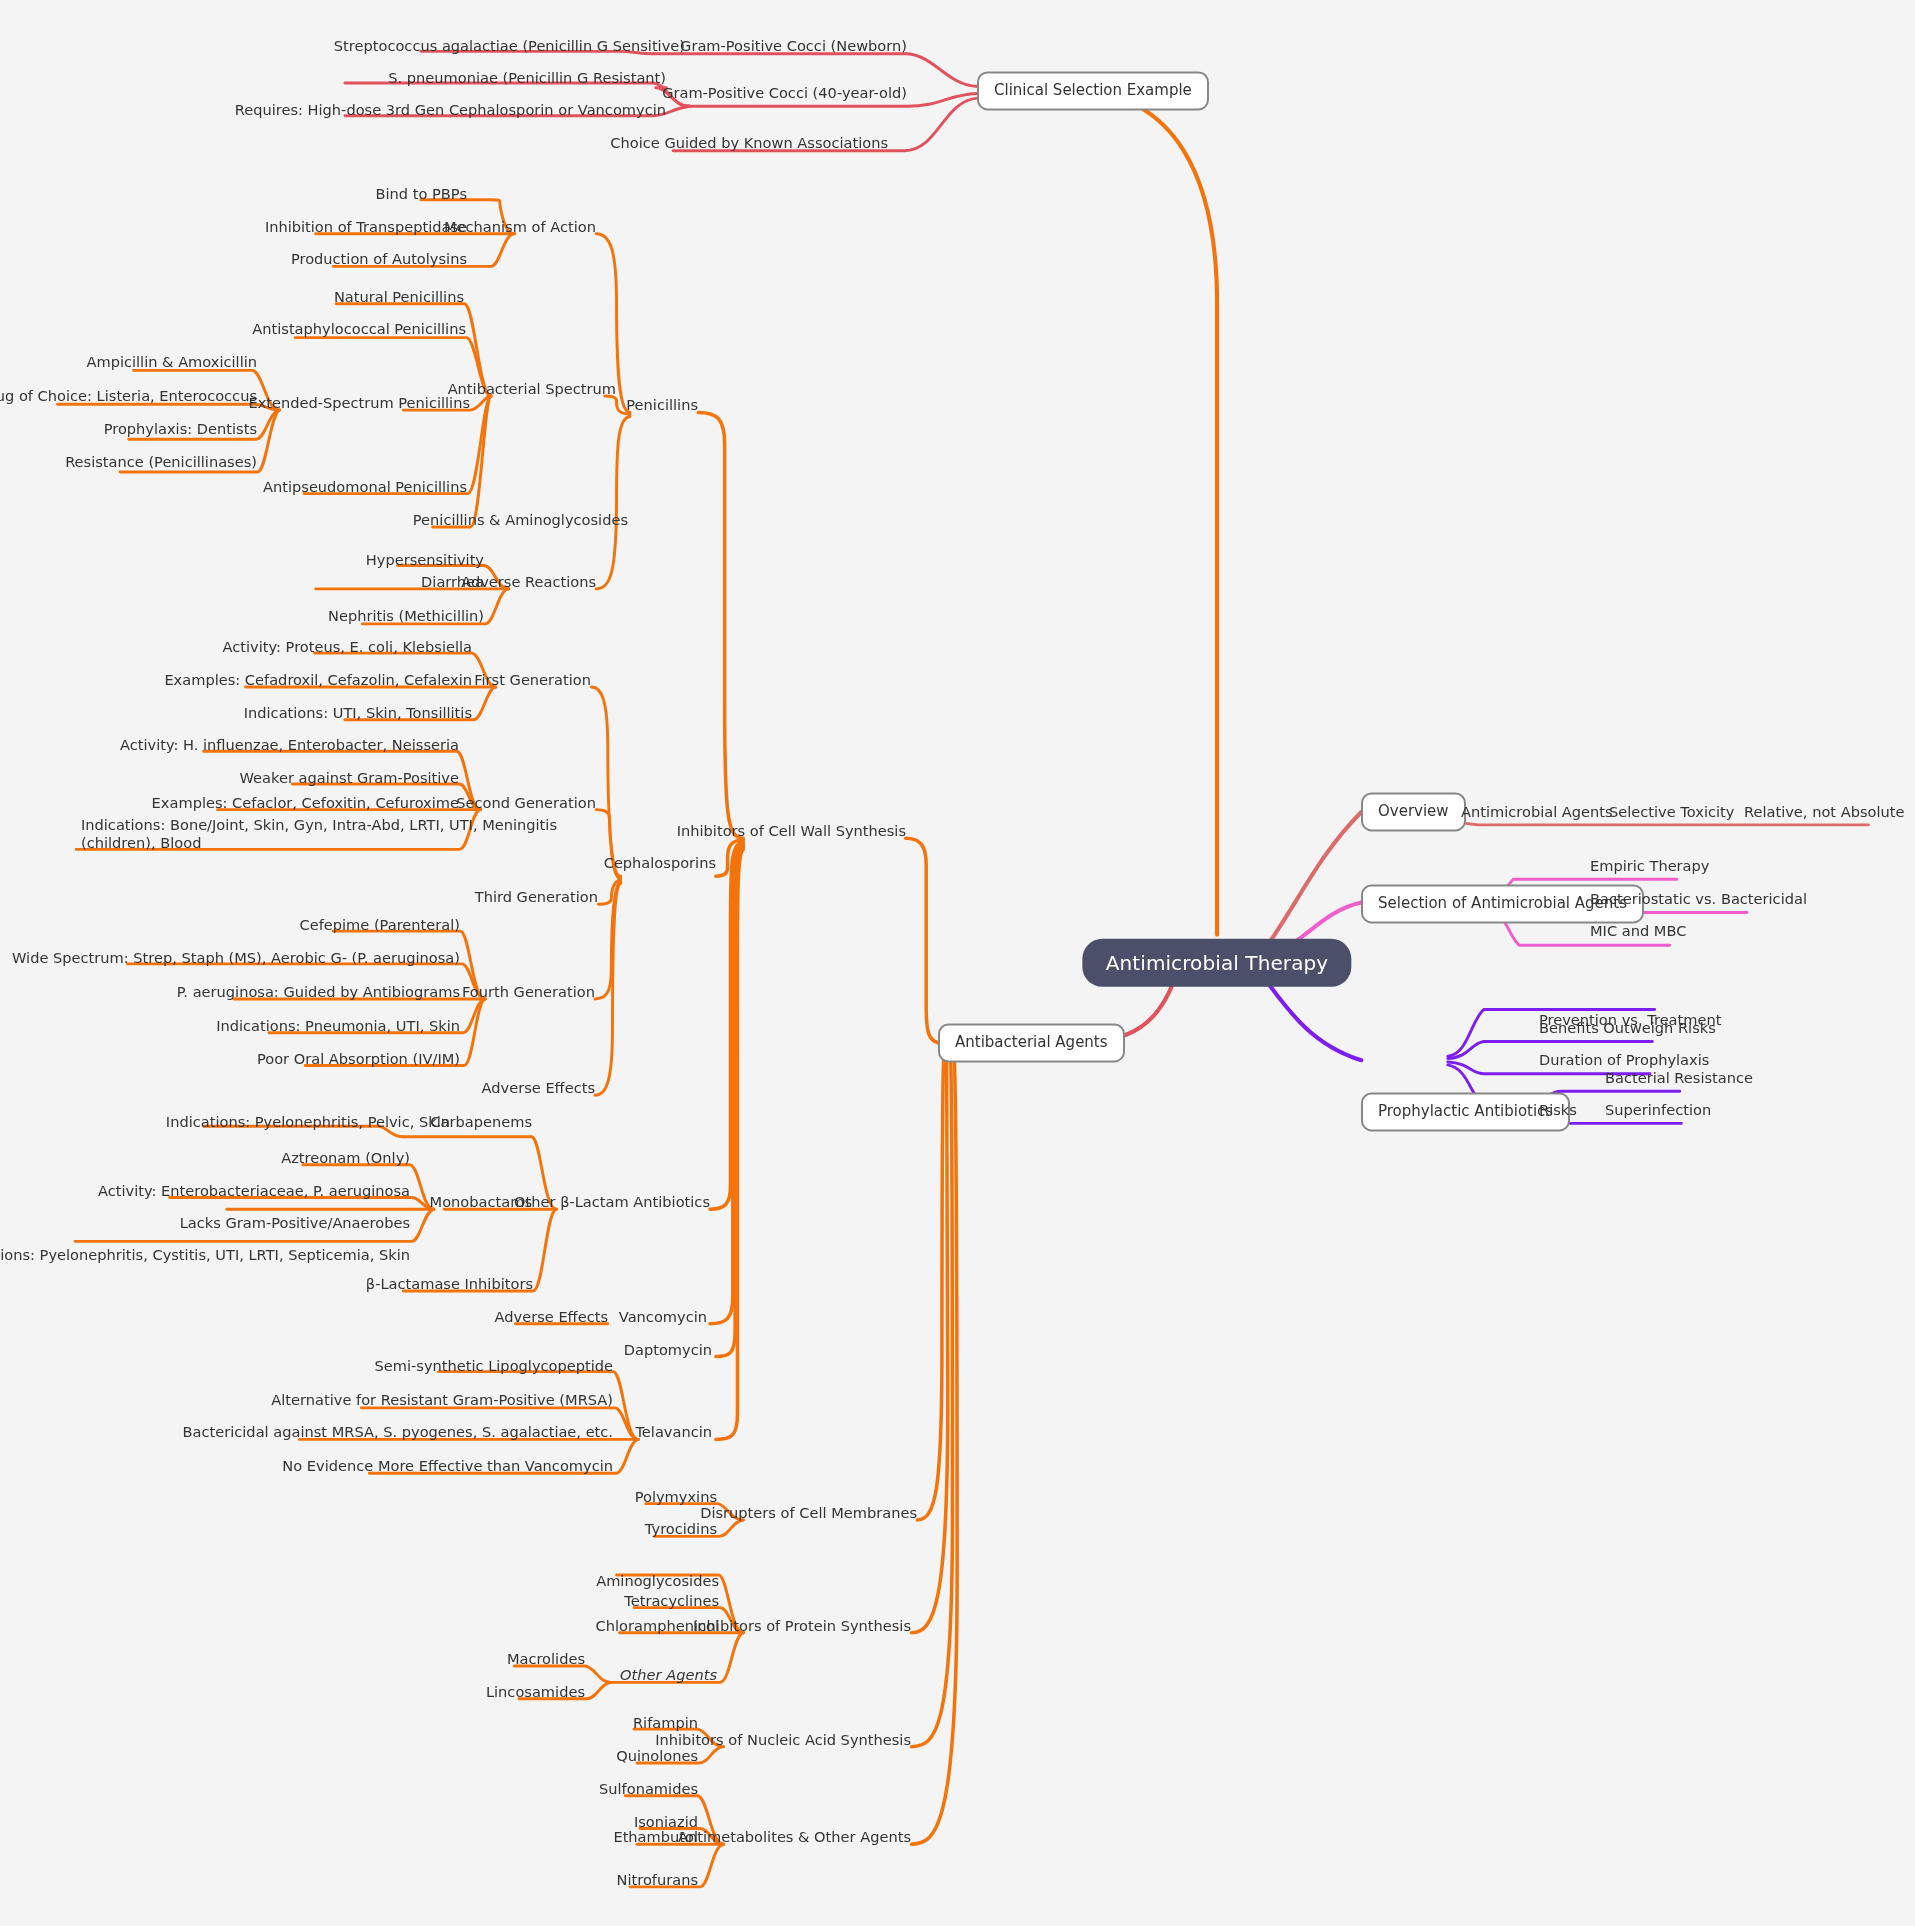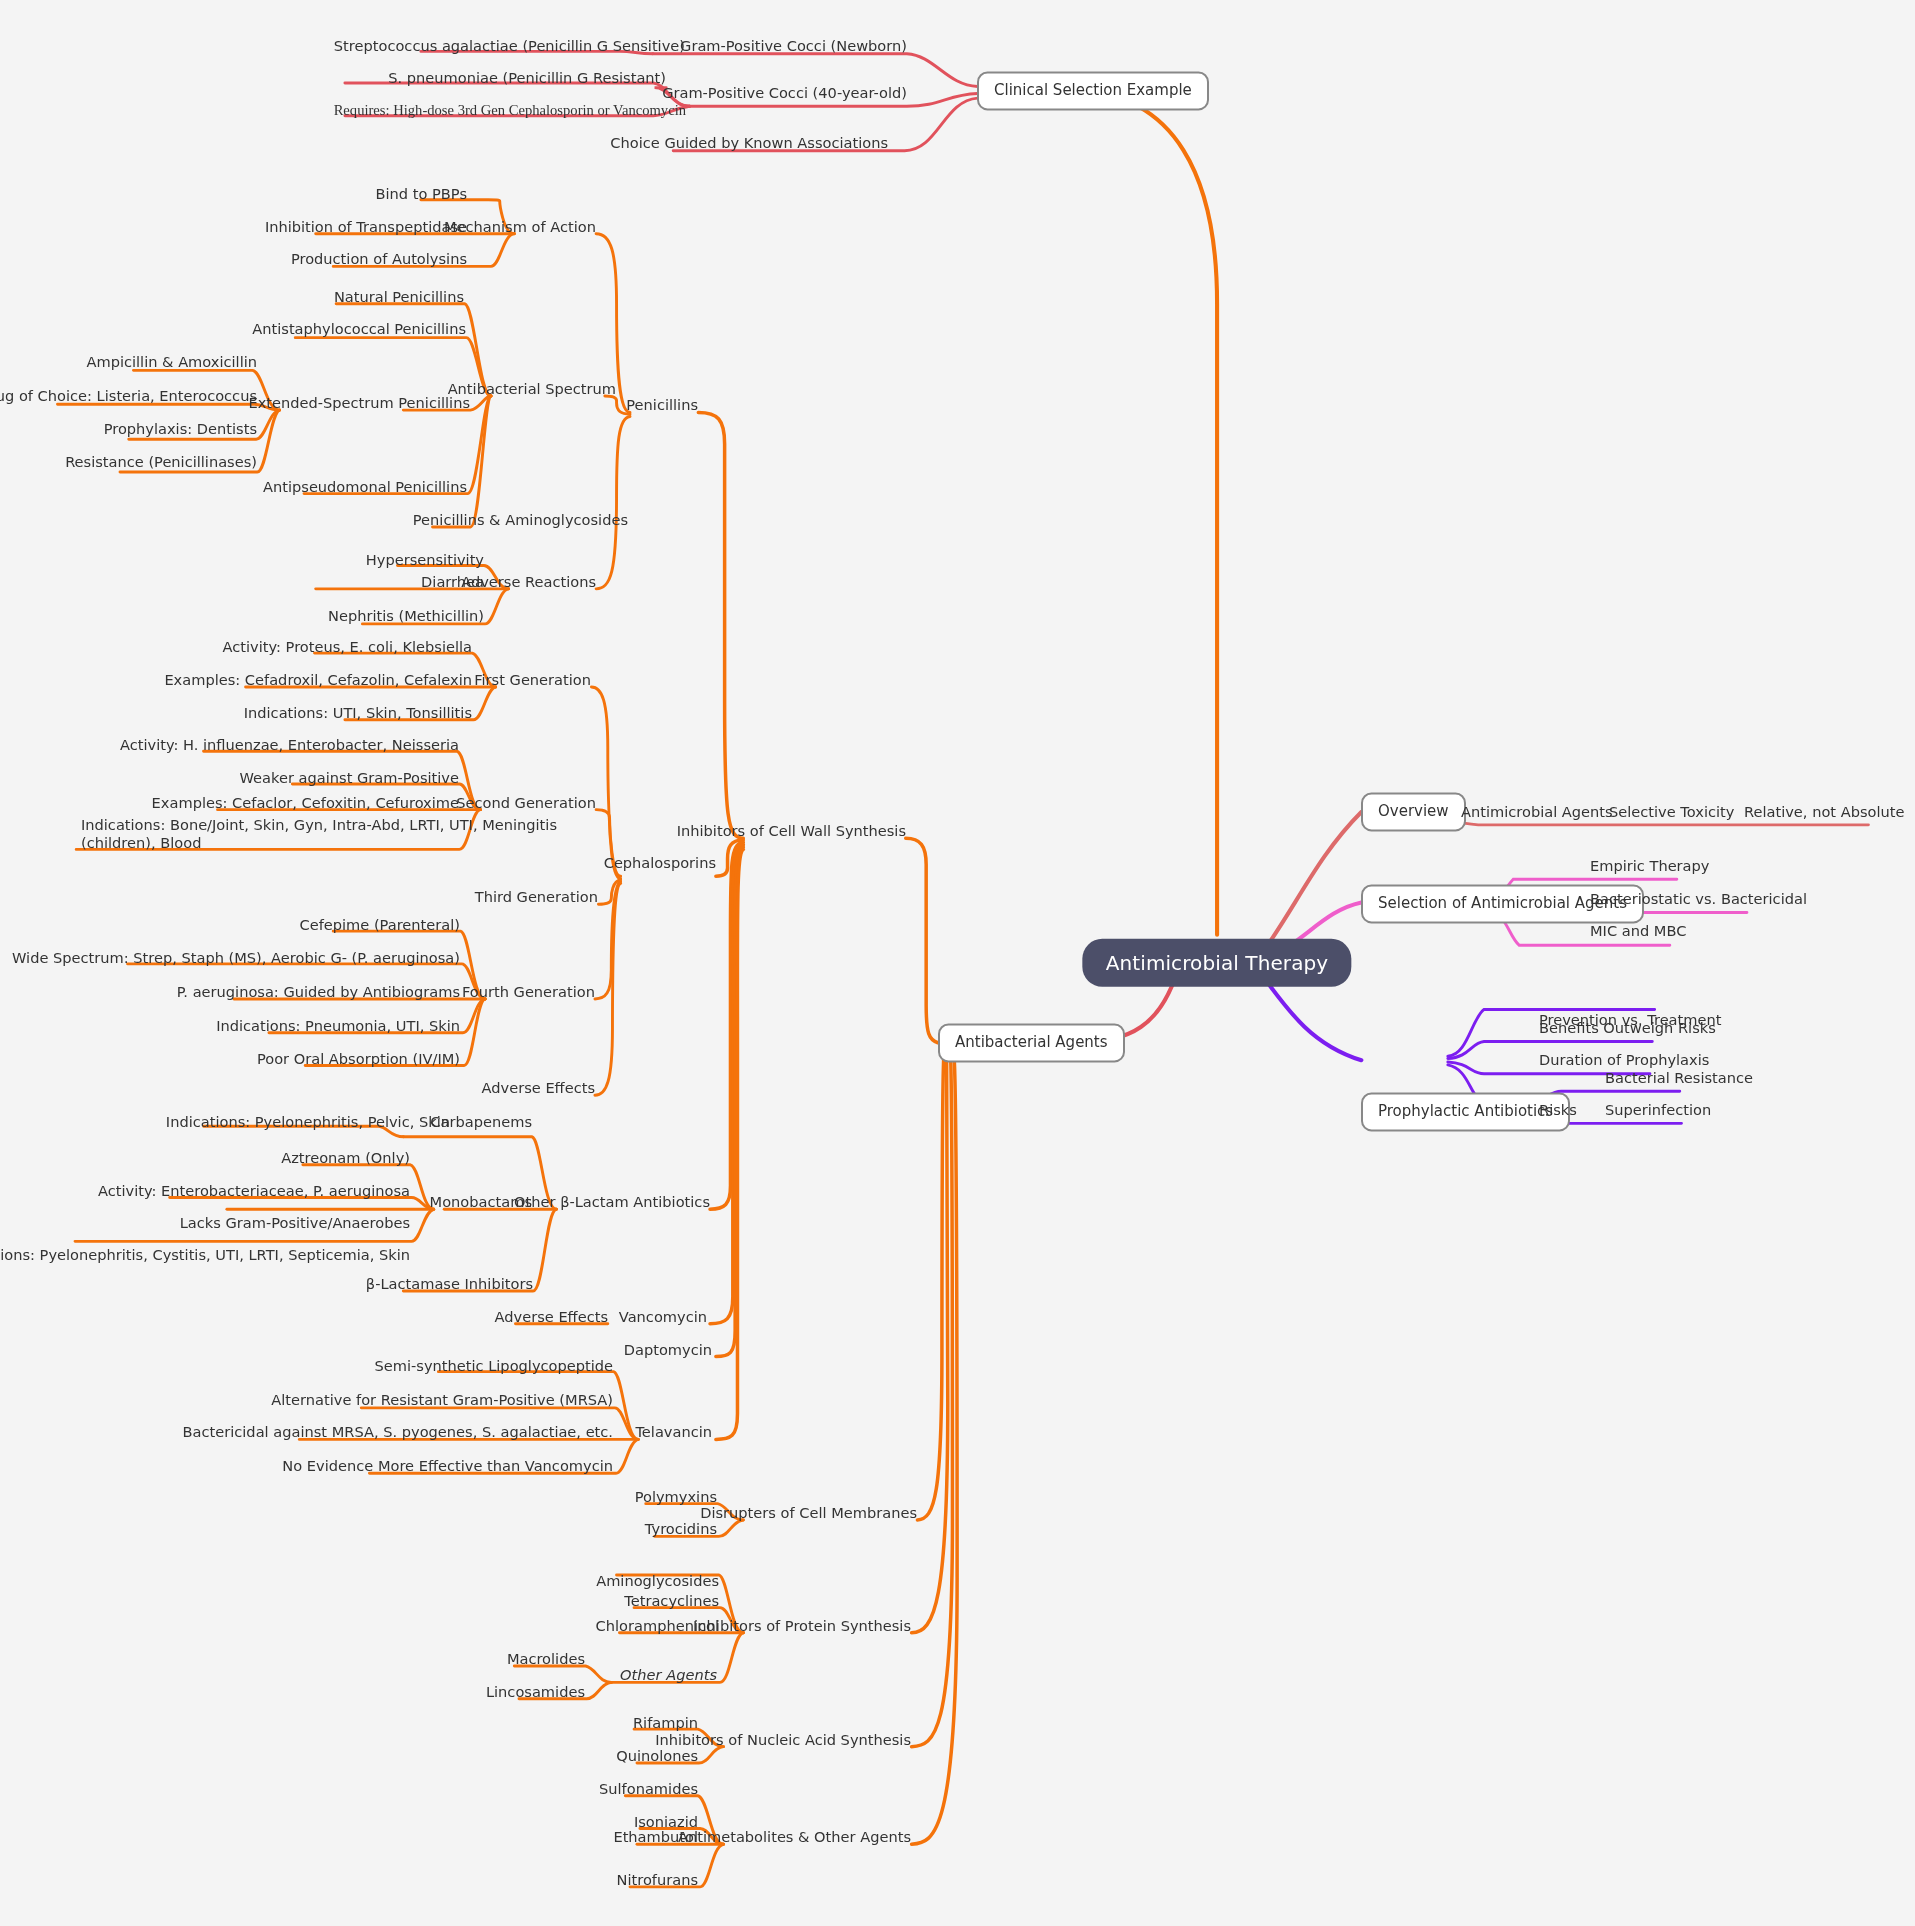--- a/index.html
+++ b/index.html
@@ -216,21 +216,21 @@
 
 <div class="node root" style="left:1217px;top:963px;">Antimicrobial Therapy</div>
 
 <div class="node boxed n-brand-orange" style="left:977px;top:91px;">Clinical Selection Example</div>
 
 <div class="node leaf anchor-end" style="left:907px;top:46px;">Gram-Positive Cocci (Newborn)</div>
 <div class="node leaf anchor-end" style="left:685px;top:46px;">Streptococcus agalactiae (Penicillin G Sensitive)</div>
 
 <div class="node leaf anchor-end" style="left:907px;top:93px;">Gram-Positive Cocci (40-year-old)</div>
 <div class="node leaf anchor-end" style="left:666px;top:78px;">S. pneumoniae (Penicillin G Resistant)</div>
-<div class="node leaf anchor-end" style="left:686px;top:110px;font-family:Liberation Serif, serif;">Requires: High-dose 3rd Gen Cephalosporin or Vancomycin</div>
+<div class="node leaf anchor-end" style="left:666px;top:110px;">Requires: High-dose 3rd Gen Cephalosporin or Vancomycin</div>
 
 <div class="node leaf anchor-end" style="left:888px;top:143px;">Choice Guided by Known Associations</div>
 
 <div class="node boxed n-brand-salmon" style="left:1361px;top:812px;">Overview</div>
 <div class="node leaf" style="left:1461px;top:812px;">Antimicrobial Agents</div>
 <div class="node leaf" style="left:1609px;top:812px;">Selective Toxicity</div>
 <div class="node leaf" style="left:1744px;top:812px;">Relative, not Absolute</div>
 
 <div class="node boxed n-brand-pink" style="left:1361px;top:904px;">Selection of Antimicrobial Agents</div>
 <div class="node leaf" style="left:1590px;top:866px;">Empiric Therapy</div>

